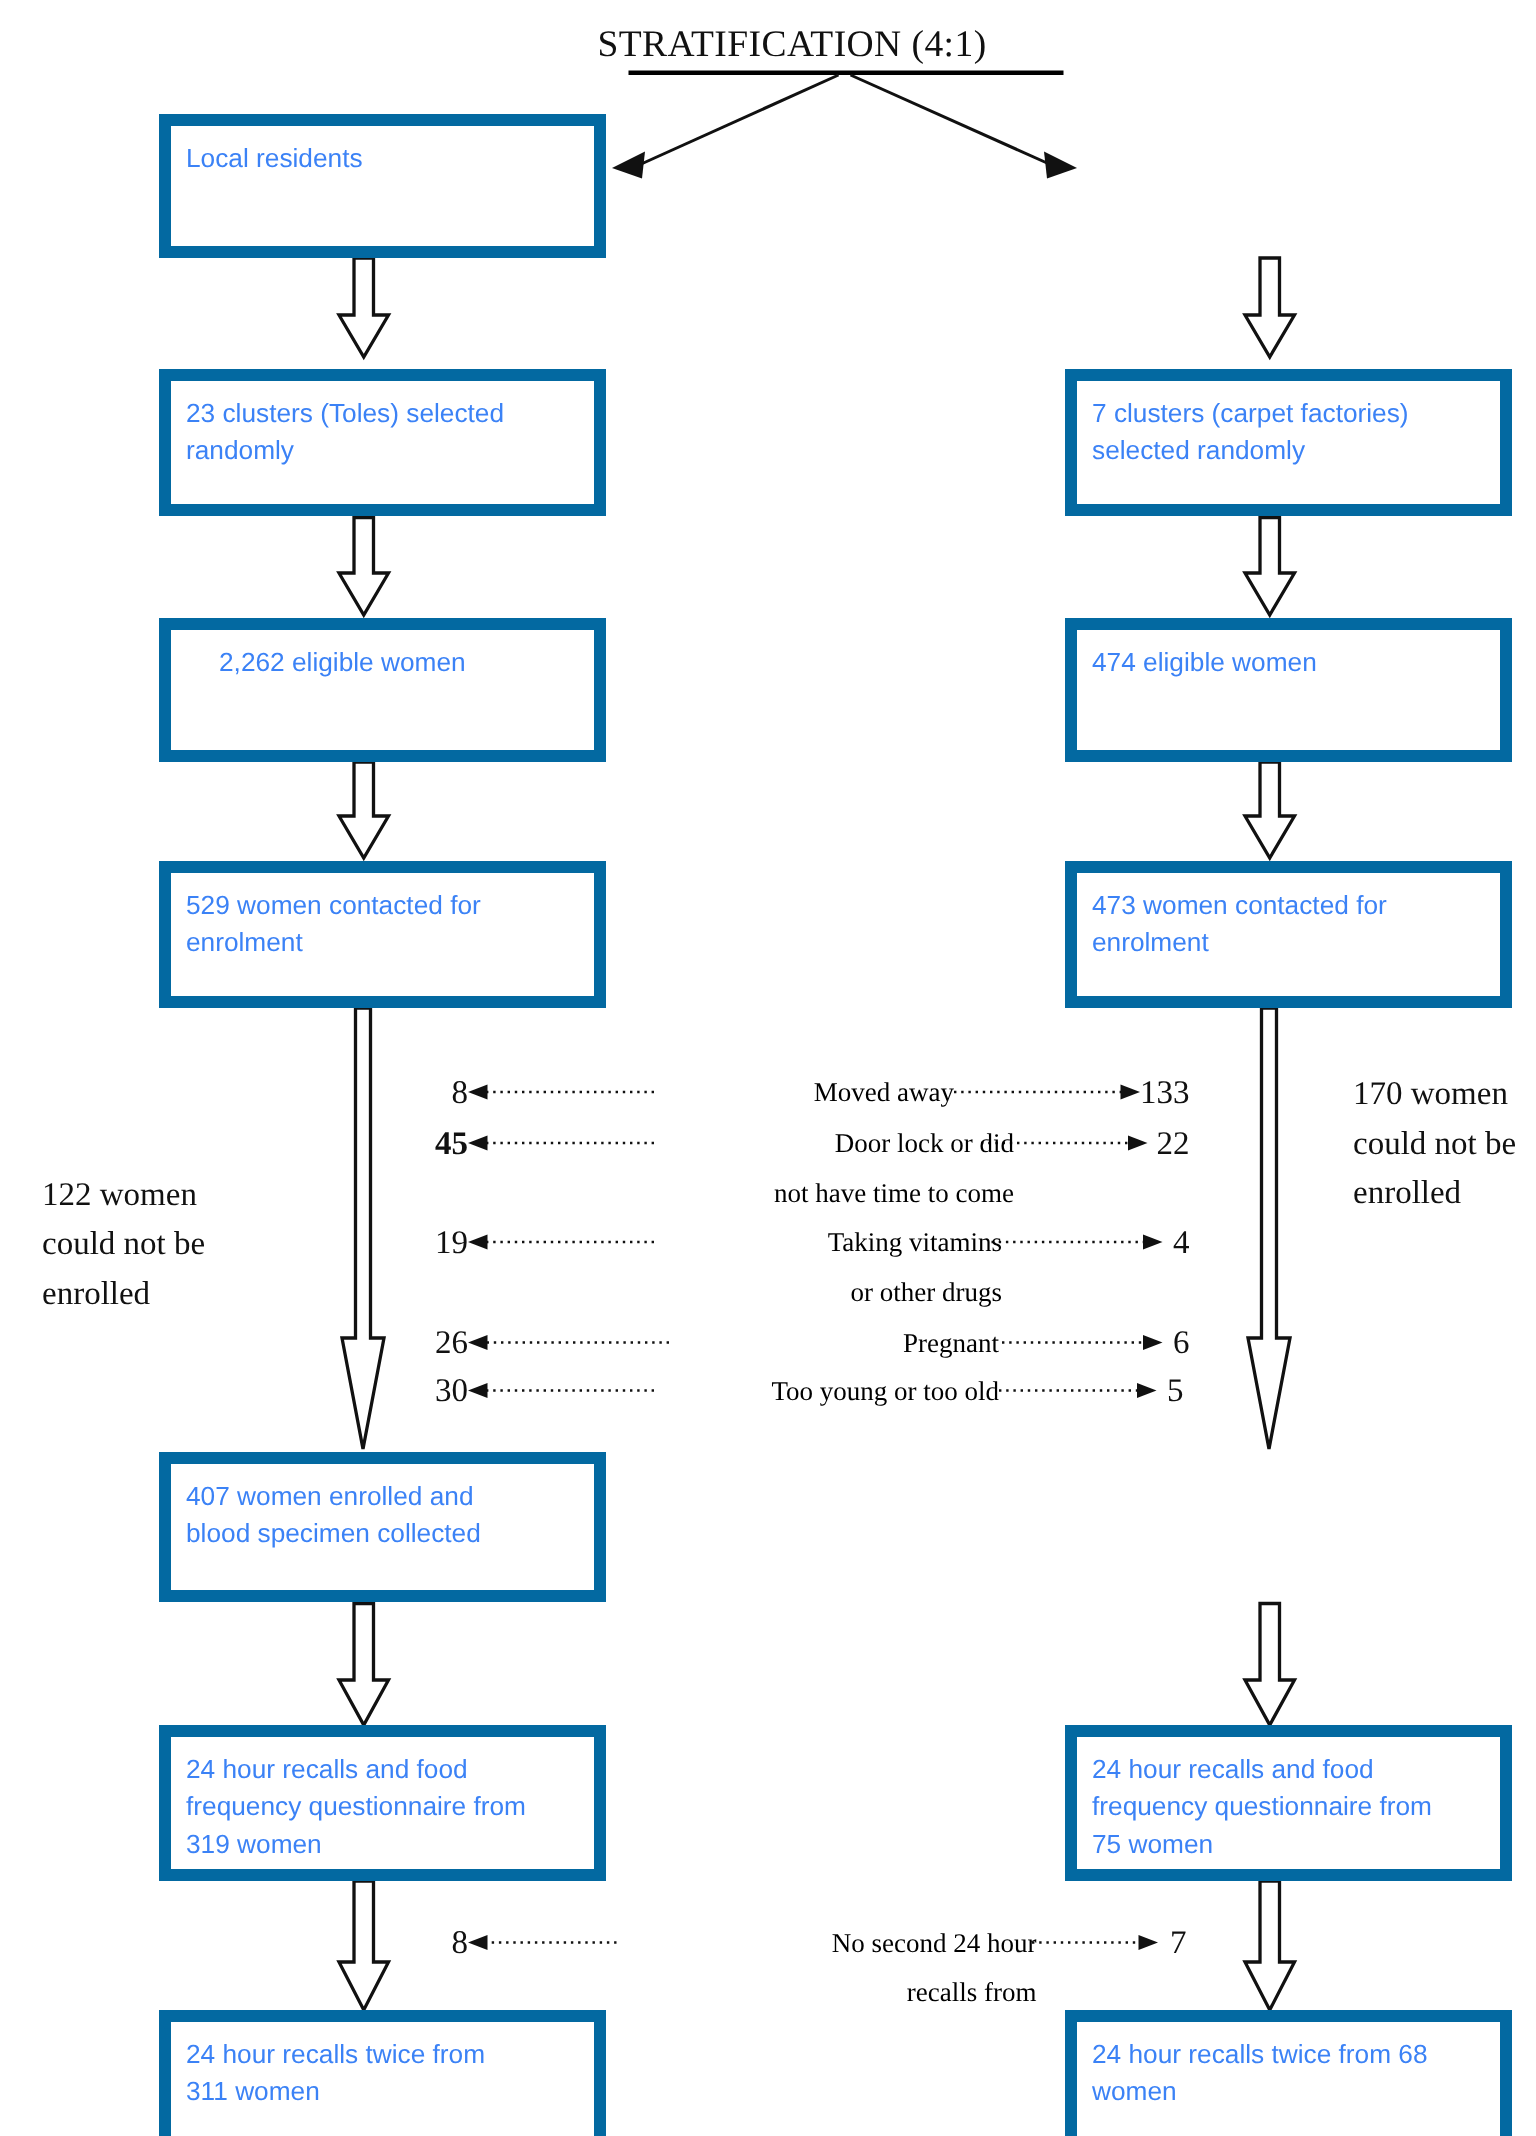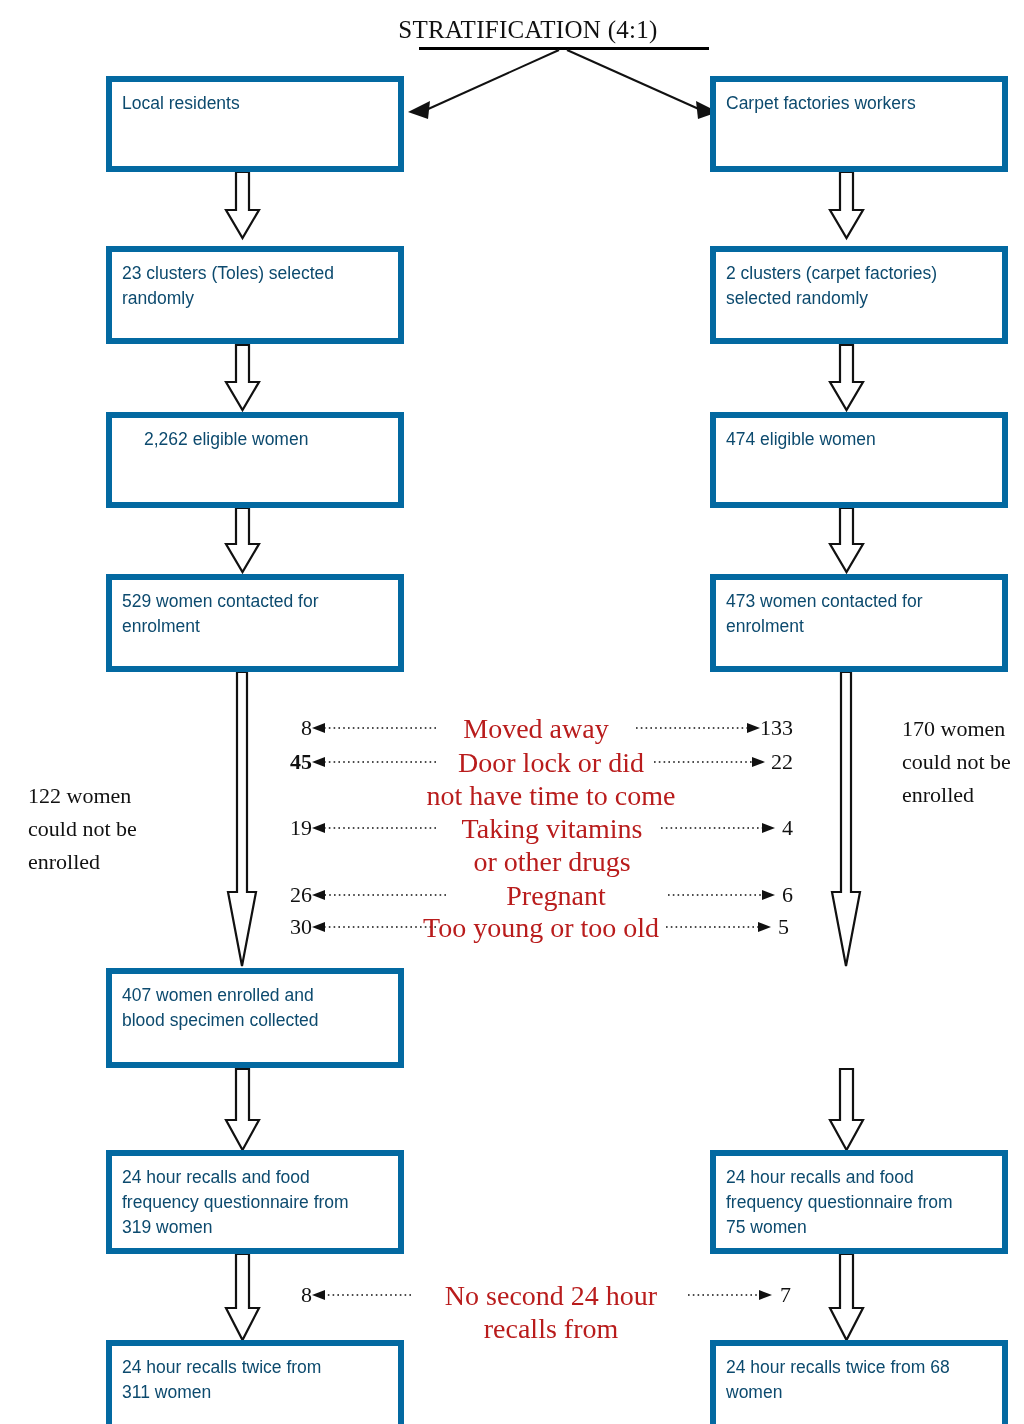--- a/index.html
+++ b/index.html
@@ -40,45 +40,45 @@
     left: 403px;
     top: 33px;
     width: 290px;
     height: 3px;
     background: #000;
   }
   
   .node {
     position: absolute;
     box-sizing: border-box;
-    border: 6px solid #0369a1;
+    border: 8px solid #0369a1;
     background: #fff;
     padding: 9px 10px 0 10px;
     font-family: "Liberation Sans", sans-serif;
     font-size: 17.5px;
     line-height: 25px;
-    color: #0c4a6e;
+    color: #3b82f6;
     white-space: pre-line;
   }
   
   .serif {
     position: absolute;
     font-family: "Liberation Serif", serif;
     font-size: 22px;
     line-height: 33px;
     color: #111;
     white-space: pre-line;
   }
   .reason {
     position: absolute;
     font-family: "Liberation Serif", serif;
-    font-size: 28px;
+    font-size: 18px;
     line-height: 33px;
-    color: #b91c1c;
-    text-align: center;
+    color: #000000;
+    text-align: right;
     white-space: pre-line;
   }
   .num {
     position: absolute;
     font-family: "Liberation Serif", serif;
     font-size: 22px;
     line-height: 24px;
     color: #111;
   }
   .num.right-align { text-align: right; }
@@ -164,22 +164,21 @@
   <div class="node" style="left:90px;  top:560px; width:298px; height:98px;">529 women contacted for
 enrolment</div>
   <div class="node" style="left:90px;  top:954px; width:298px; height:100px;">407 women enrolled and
 blood specimen collected</div>
   <div class="node" style="left:90px;  top:1136px; width:298px; height:104px;">24 hour recalls and food
 frequency questionnaire from
 319 women</div>
   <div class="node" style="left:90px;  top:1326px; width:298px; height:96px;">24 hour recalls twice from
 311 women</div>
 
-  <div class="node" style="left:694px; top:62px;  width:298px; height:96px;">Carpet factories workers</div>
-  <div class="node" style="left:694px; top:232px; width:298px; height:98px;">2 clusters (carpet factories)
+  <div class="node" style="left:694px; top:232px; width:298px; height:98px;">7 clusters (carpet factories)
 selected randomly</div>
   <div class="node" style="left:694px; top:398px; width:298px; height:96px;">474 eligible women</div>
   <div class="node" style="left:694px; top:560px; width:298px; height:98px;">473 women contacted for
 enrolment</div>
   <div class="node" style="left:694px; top:1136px; width:298px; height:104px;">24 hour recalls and food
 frequency questionnaire from
 75 women</div>
   <div class="node" style="left:694px; top:1326px; width:298px; height:96px;">24 hour recalls twice from 68
 women</div>
 

